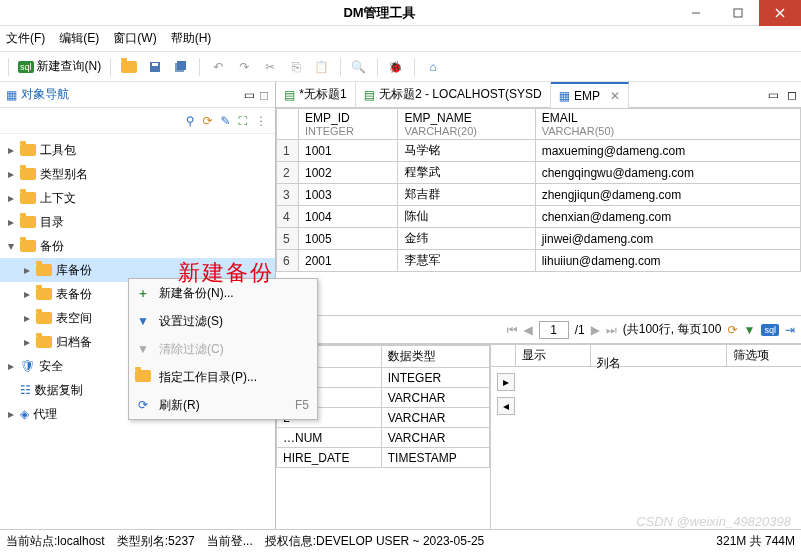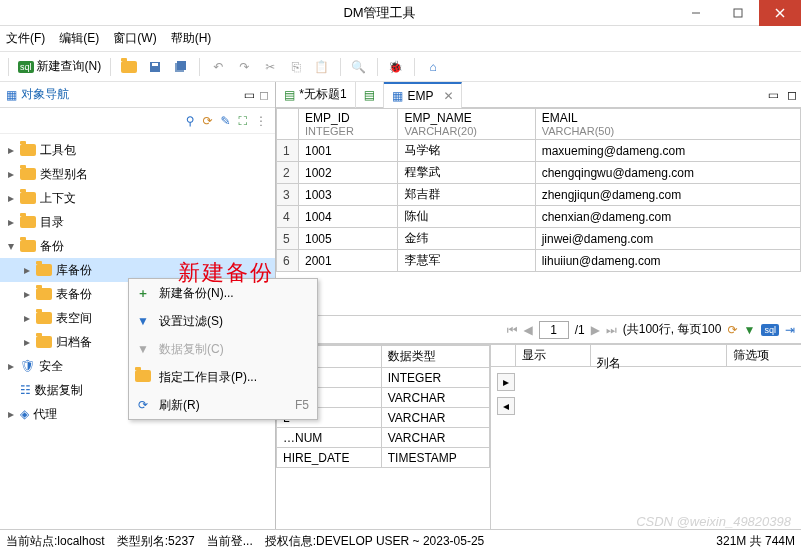--- a/index.html
+++ b/index.html
@@ -1,18 +1,18 @@
 <!DOCTYPE html>
 <html><head>
 <meta charset="utf-8">
 <style>
 * { box-sizing: border-box; margin: 0; padding: 0; font-family: "Microsoft YaHei", Arial, sans-serif; font-size: 12px; }
 body { width: 801px; height: 553px; background: #f0f0f0; display: flex; flex-direction: column; overflow: hidden; user-select: none; }
 .titlebar { height: 26px; background: #fff; display: flex; align-items: center; border-bottom: 1px solid #ddd; }
-.titlebar .title { flex:1; text-align:center; font-weight:normal; font-size:13px; }
+.titlebar .title { flex:1; text-align:center; font-weight:bold; font-size:13px; }
 .winbtn { width:42px; height:26px; display:flex; align-items:center; justify-content:center; }
 .winbtn.close { background:#c94130; color:#fff; }
 .menubar { height:26px; background:#fff; display:flex; align-items:center; padding:0 6px; gap:14px; border-bottom:1px solid #e3e3e3; }
 .menubar span { }
 .toolbar { height:30px; background:#fff; display:flex; align-items:center; padding:0 4px; gap:2px; border-bottom:1px solid #e3e3e3; }
 .tbtn { height:24px; min-width:24px; display:flex; align-items:center; justify-content:center; padding:0 3px; border-radius:3px; }
 .sep { width:1px; height:18px; background:#ddd; margin:0 4px; }
 .main { flex:1; display:flex; min-height:0; }
 .left { width:276px; display:flex; flex-direction:column; border-right:1px solid #bfbfbf; background:#fff; }
 .panel-hdr { height:26px; display:flex; align-items:center; padding:0 6px; border-bottom:1px solid #ddd; gap:4px; }
@@ -202,20 +202,21 @@
   </div>
 
   <div class="right">
     <div class="tabs">
       <div class="tab">
           <span class="tabic">▤</span>
           <span>*无标题1</span>
         </div>
       <div class="tab">
           <span class="tabic">▤</span>
+          <span>无标题2 - LOCALHOST(SYSD</span>
         </div>
       <div class="tab active">
           <span style="color:#2d72c8">▦</span>
           <span>EMP</span>
           <span style="margin-left:6px;color:#888">✕</span>
         </div>
       <div style="flex:1"></div>
       <span style="padding:0 4px">▭</span>
       <span style="padding:0 4px">◻</span>
     </div>
@@ -346,21 +347,21 @@
   <div class="ctxitem">
       <span class="ic" style="color:#2d8a36;font-weight:bold">＋</span>
       <span>新建备份(N)...</span>
     </div>
   <div class="ctxitem">
       <span class="ic" style="color:#2d72c8">▼</span>
       <span>设置过滤(S)</span>
     </div>
   <div class="ctxitem dis">
       <span class="ic">▼</span>
-      <span>数据复制(C)</span>
+      <span>清除过滤(C)</span>
     </div>
   <div class="ctxitem">
       <span class="ic"><span class="fld"></span></span>
       <span>指定工作目录(P)...</span>
     </div>
   <div class="ctxitem">
       <span class="ic" style="color:#2d72c8">⟳</span>
       <span>刷新(R)</span>
       <span class="k">F5</span>
     </div>

